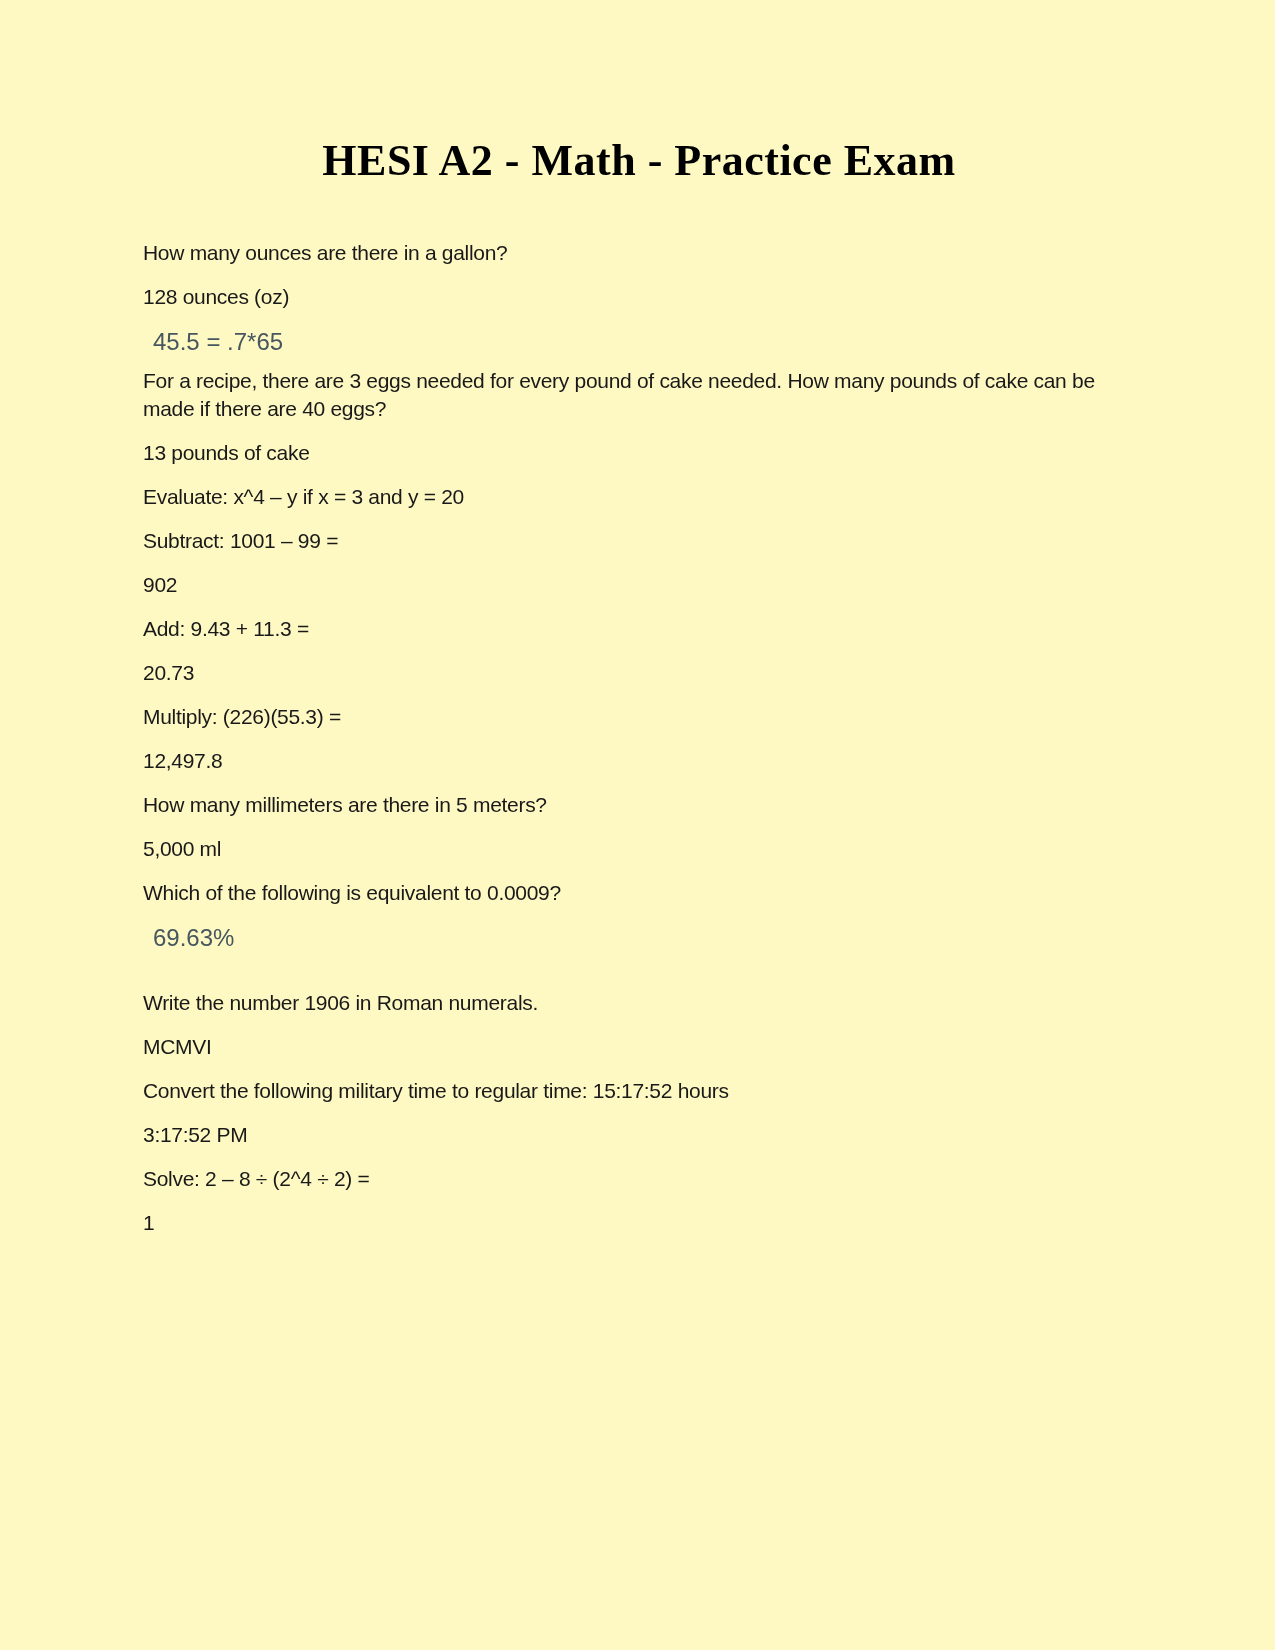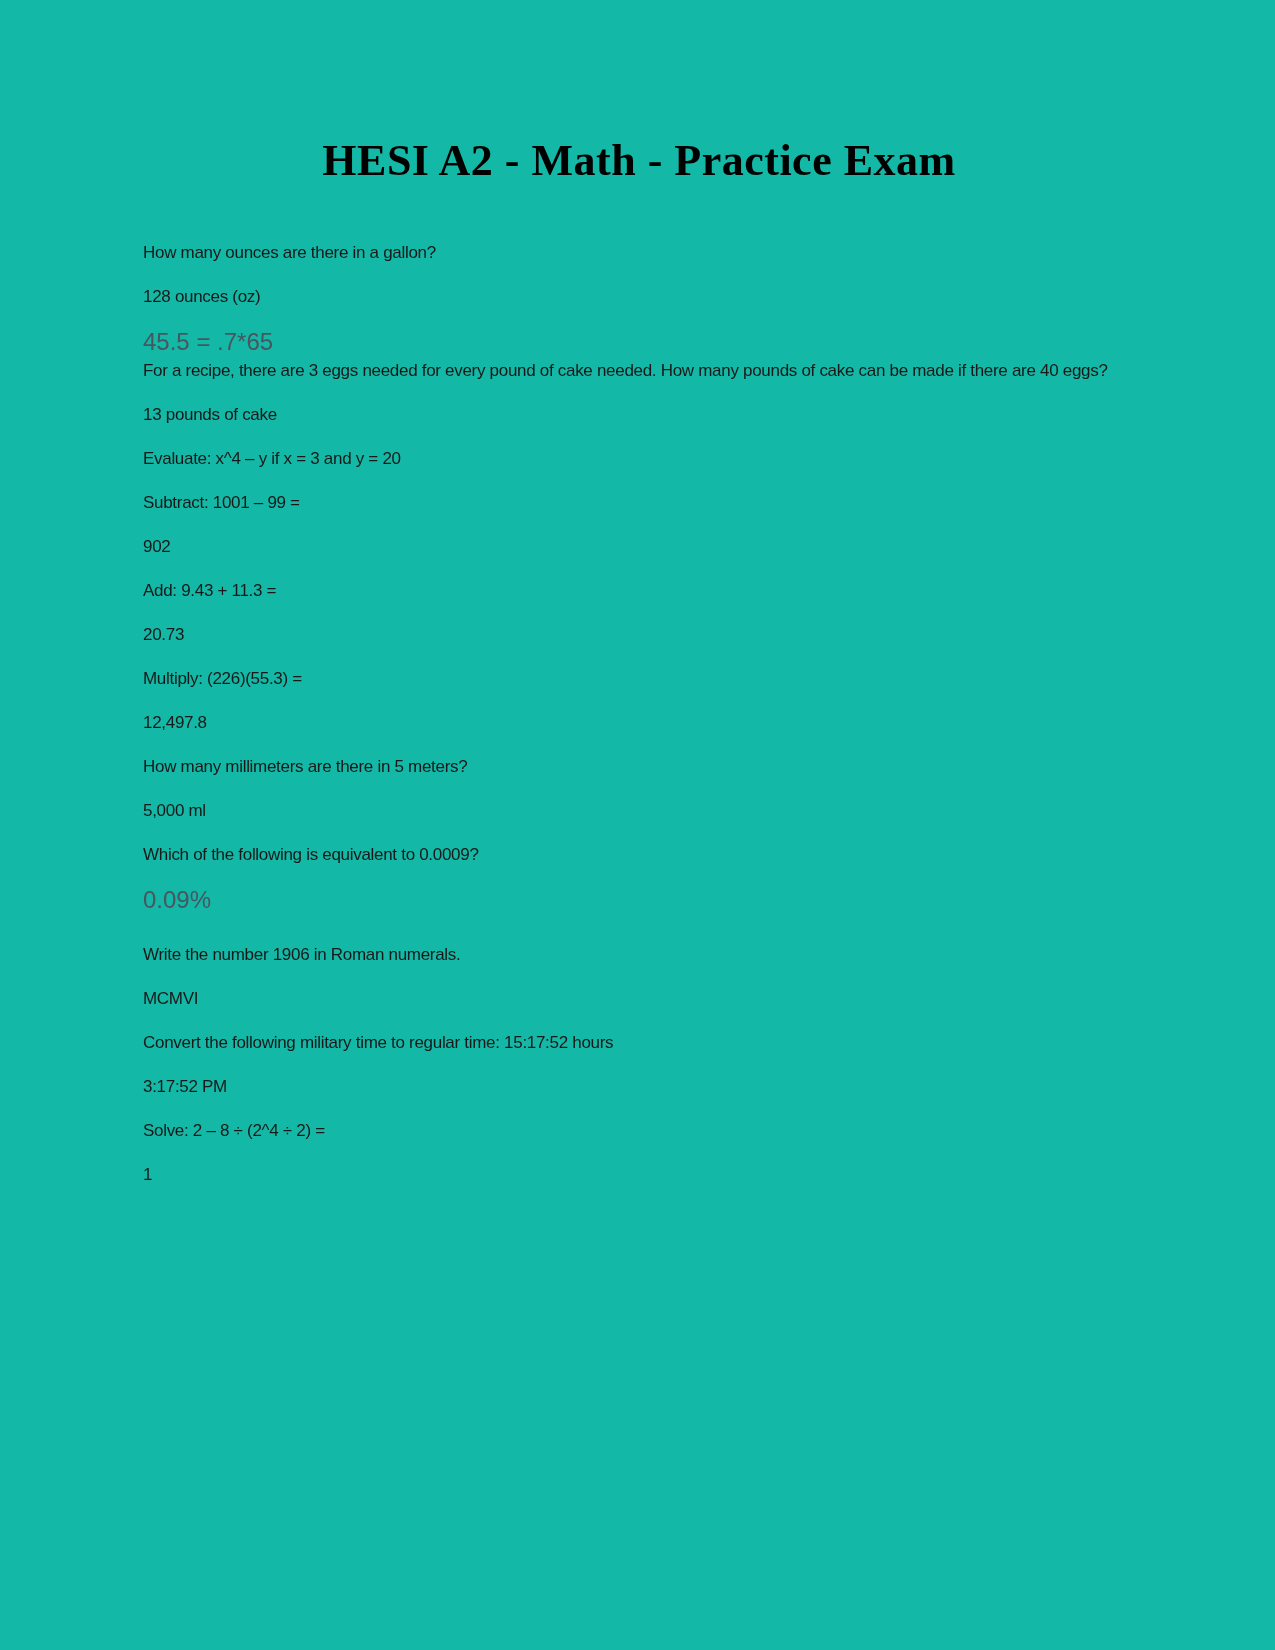--- a/index.html
+++ b/index.html
@@ -11,45 +11,45 @@
     width: 1275px;
     height: 1650px;
     font-family: "Liberation Sans", "DejaVu Sans", sans-serif;
     overflow: hidden;
   }
   .page {
     box-sizing: border-box;
     width: 1275px;
     height: 1650px;
     padding: 136px 140px 0 143px;
-    background: #14b8a6;
+    background: #fef9c3;
   }
   .doc-title {
     font-family: "Liberation Serif", "DejaVu Serif", serif;
     font-weight: bold;
     font-size: 44px;
     line-height: 1.15;
     color: #000000;
     text-align: center;
     margin: 0 0 52px 0;
     letter-spacing: 0.5px;
   }
   .block {
     margin: 0 0 16px 0;
-    font-size: 17px;
+    font-size: 21px;
     line-height: 28px;
     letter-spacing: -0.3px;
     color: #191919;
   }
   .block.answer-highlight {
     font-size: 24px;
     line-height: 30px;
     letter-spacing: 0;
     color: var(--ah-color, #47565f);
-    margin: 0;
+    margin: 10px;
   }
   .block.spacer {
     height: 26px;
     margin: 0;
   }
 </style>
 </head>
 <body>
 
 <main class="page">
@@ -63,21 +63,21 @@
       <p class="block question"><span>Evaluate: x^4 – y if x = 3 and y = 20</span></p>
       <p class="block question"><span>Subtract: 1001 – 99 =</span></p>
       <p class="block answer"><span>902</span></p>
       <p class="block question"><span>Add: 9.43 + 11.3 =</span></p>
       <p class="block answer"><span>20.73</span></p>
       <p class="block question"><span>Multiply: (226)(55.3) =</span></p>
       <p class="block answer"><span>12,497.8</span></p>
       <p class="block question"><span>How many millimeters are there in 5 meters?</span></p>
       <p class="block answer"><span>5,000 ml</span></p>
       <p class="block question"><span>Which of the following is equivalent to 0.0009?</span></p>
-      <p class="block answer-highlight"><span>0.09%</span></p>
+      <p class="block answer-highlight"><span>69.63%</span></p>
       <p class="block spacer"></p>
       <p class="block question"><span>Write the number 1906 in Roman numerals.</span></p>
       <p class="block answer"><span>MCMVI</span></p>
       <p class="block question"><span>Convert the following military time to regular time: 15:17:52 hours</span></p>
       <p class="block answer"><span>3:17:52 PM</span></p>
       <p class="block question"><span>Solve: 2 – 8 ÷ (2^4 ÷ 2) =</span></p>
       <p class="block answer"><span>1</span></p>
     </section>
 </main>
 

